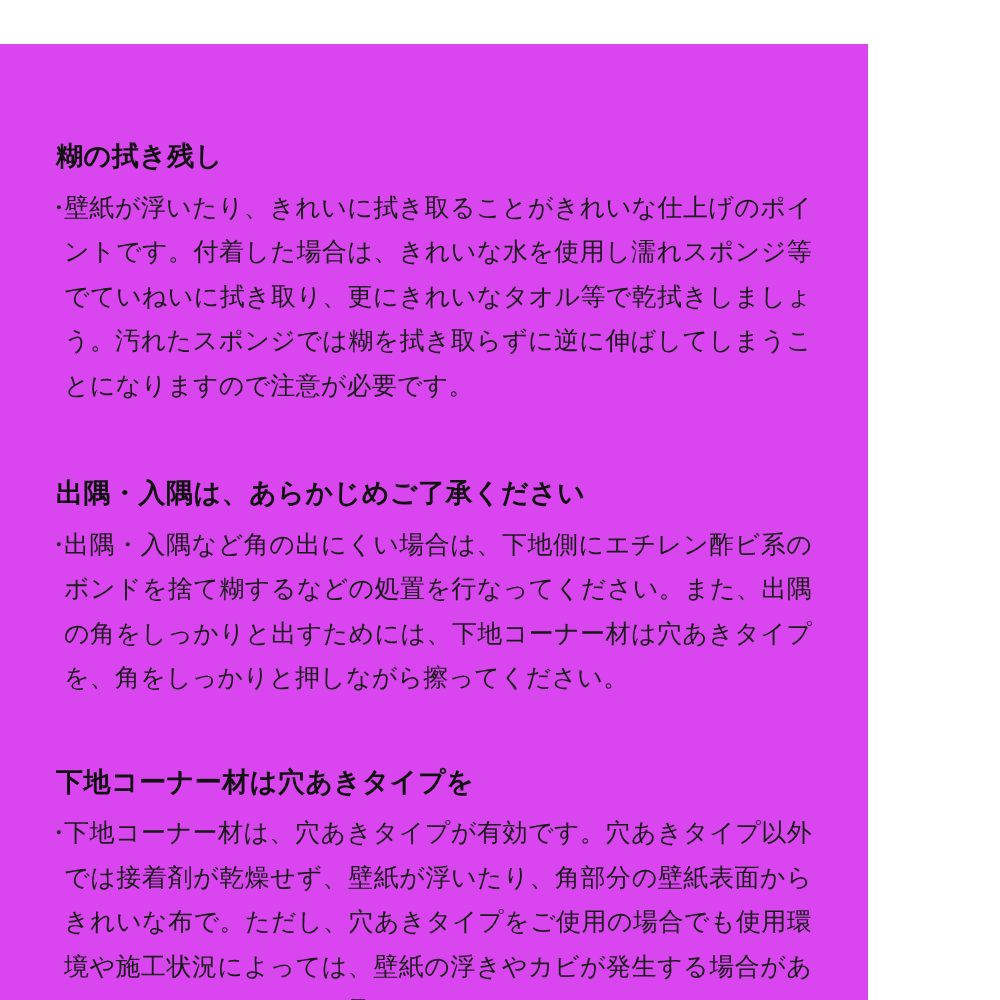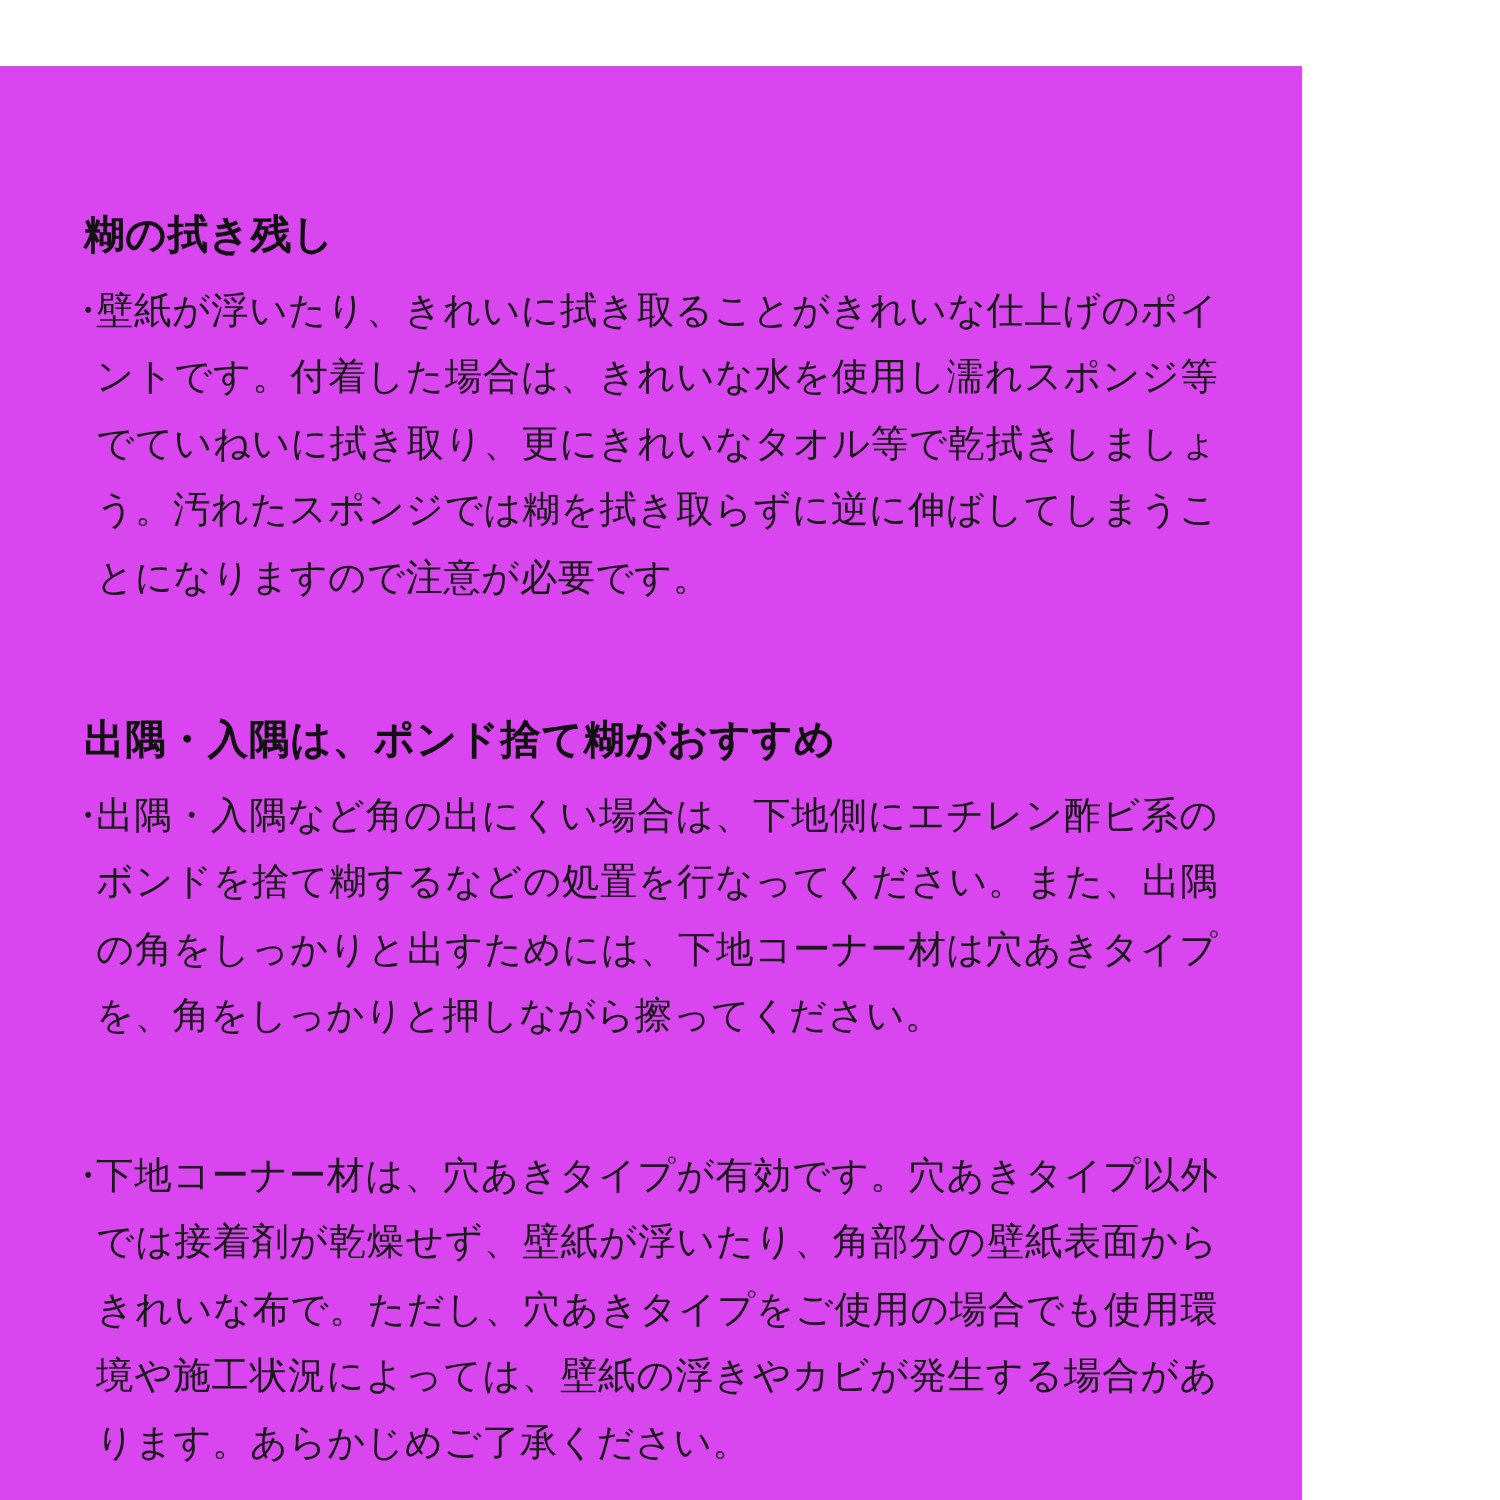--- a/index.html
+++ b/index.html
@@ -66,27 +66,28 @@
 
   <div class="section s1">
     <h2 class="heading">糊の拭き残し</h2>
     <div class="para">
       <span class="bullet">・</span>
       <span class="para-text">壁紙が浮いたり、きれいに拭き取ることがきれいな仕上げのポイントです。付着した場合は、きれいな水を使用し濡れスポンジ等でていねいに拭き取り、更にきれいなタオル等で乾拭きしましょう。汚れたスポンジでは糊を拭き取らずに逆に伸ばしてしまうことになりますので注意が必要です。</span>
     </div>
   </div>
 
   <div class="section s2">
-    <h2 class="heading">出隅・入隅は、ポンド捨て糊がおすすめ</h2>
+    <h2 class="heading">出隅・入隅は、あらかじめご了承ください</h2>
     <div class="para">
       <span class="bullet">・</span>
       <span class="para-text">出隅・入隅など角の出にくい場合は、下地側にエチレン酢ビ系のボンドを捨て糊するなどの処置を行なってください。また、出隅の角をしっかりと出すためには、下地コーナー材は穴あきタイプを、角をしっかりと押しながら擦ってください。</span>
     </div>
   </div>
 
   <div class="section">
+    <h2 class="heading">下地コーナー材は穴あきタイプを</h2>
     <div class="para">
       <span class="bullet">・</span>
       <span class="para-text">下地コーナー材は、穴あきタイプが有効です。穴あきタイプ以外では接着剤が乾燥せず、壁紙が浮いたり、角部分の壁紙表面からきれいな布で。ただし、穴あきタイプをご使用の場合でも使用環境や施工状況によっては、壁紙の浮きやカビが発生する場合があります。あらかじめご了承ください。</span>
     </div>
   </div>
 
 </div>
 
 </body></html>

